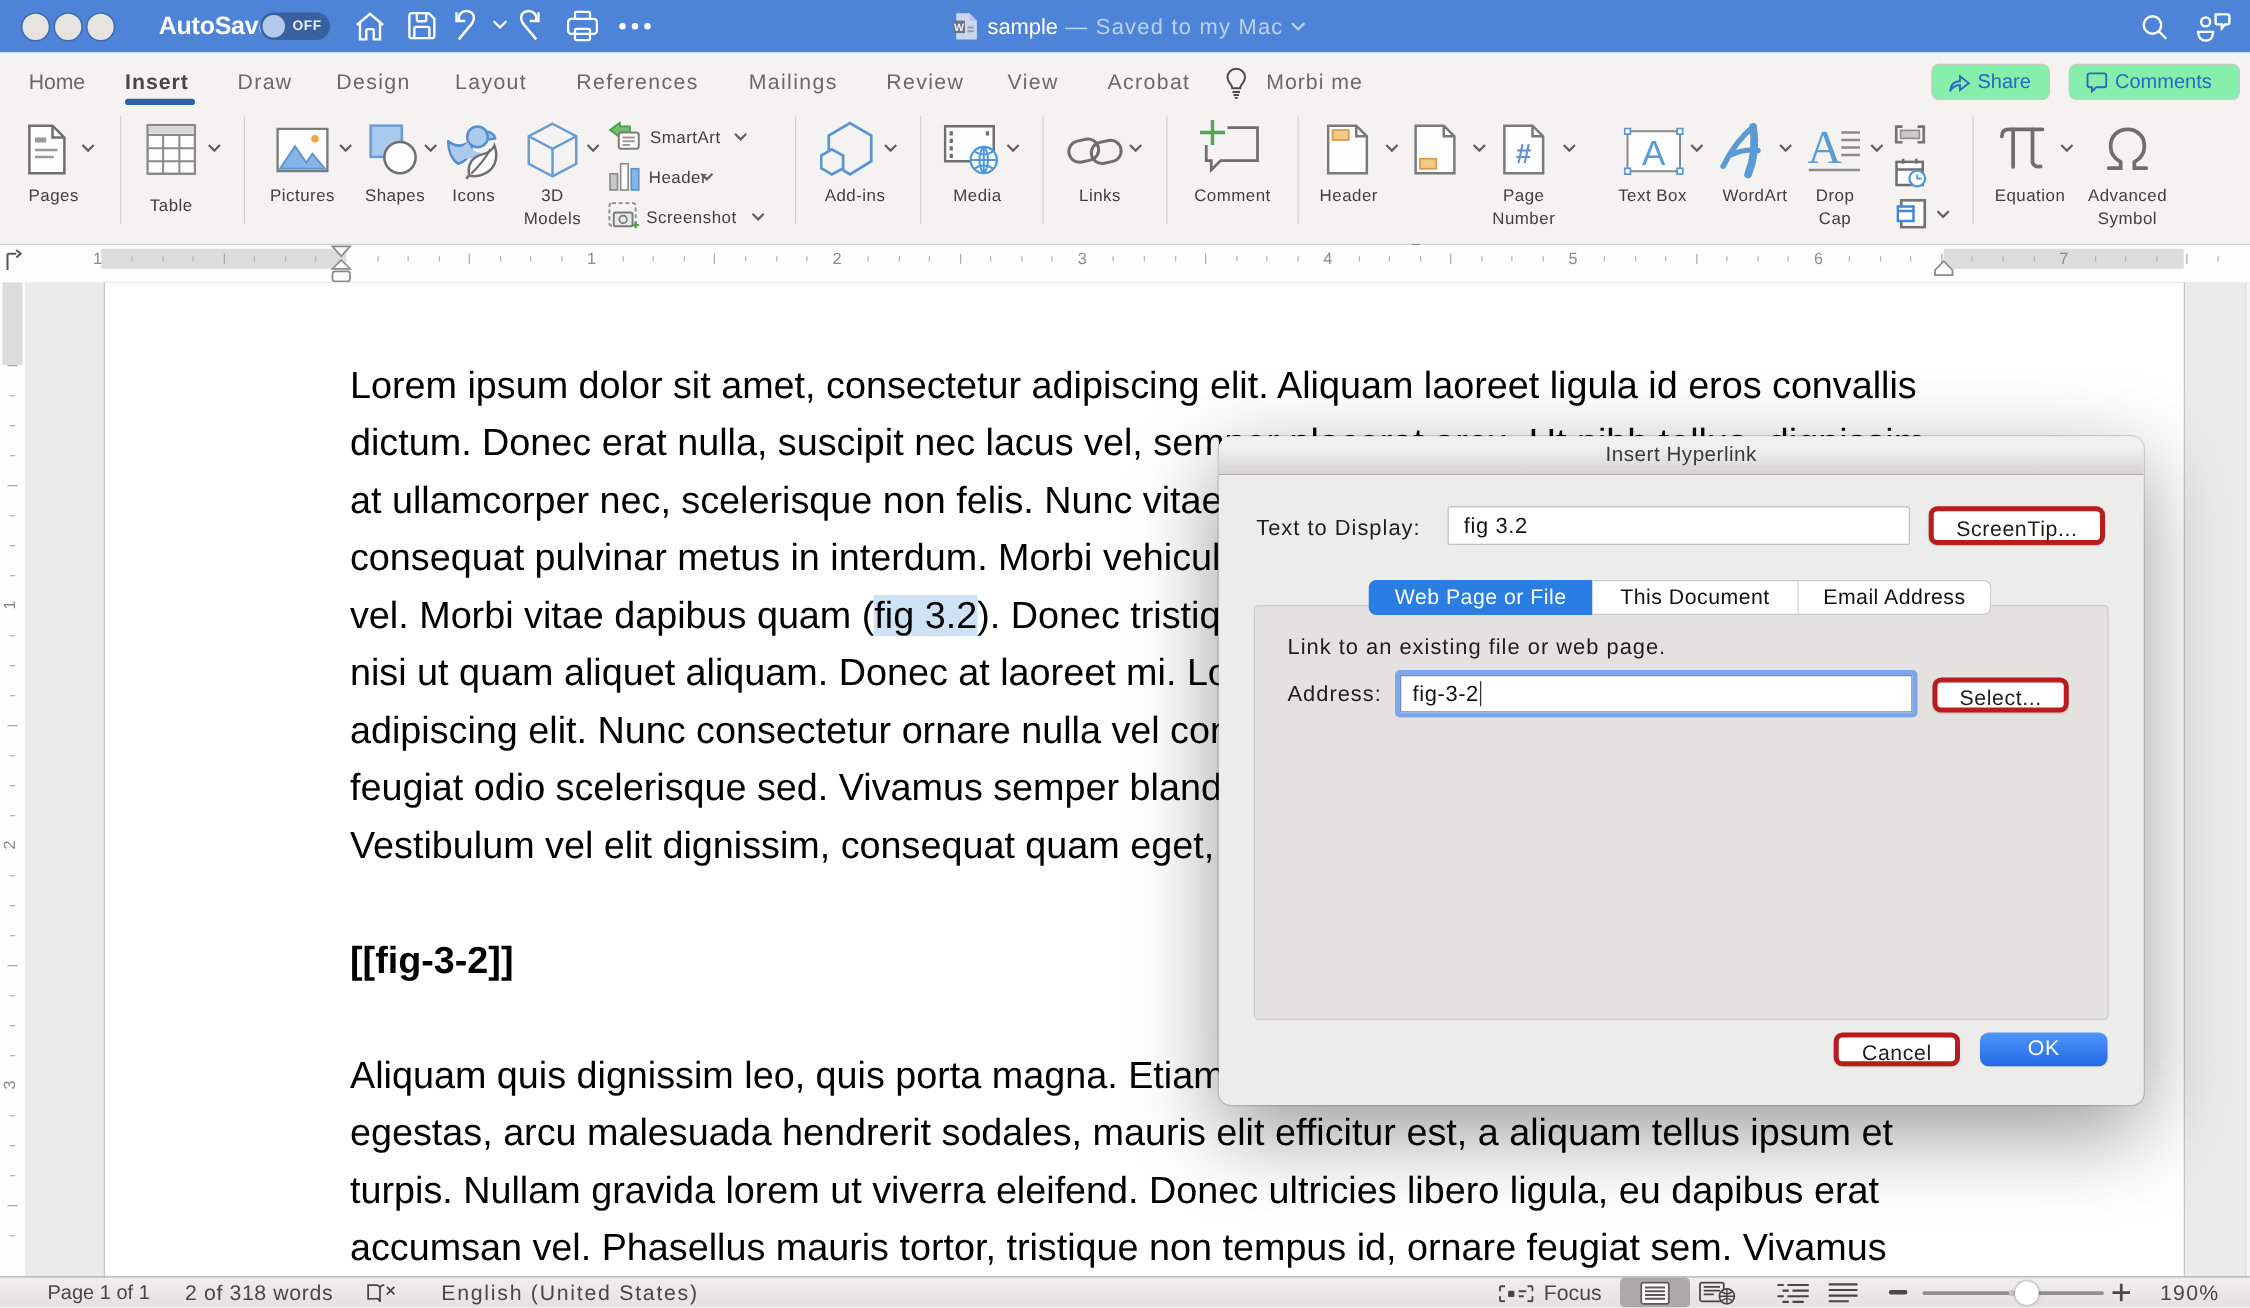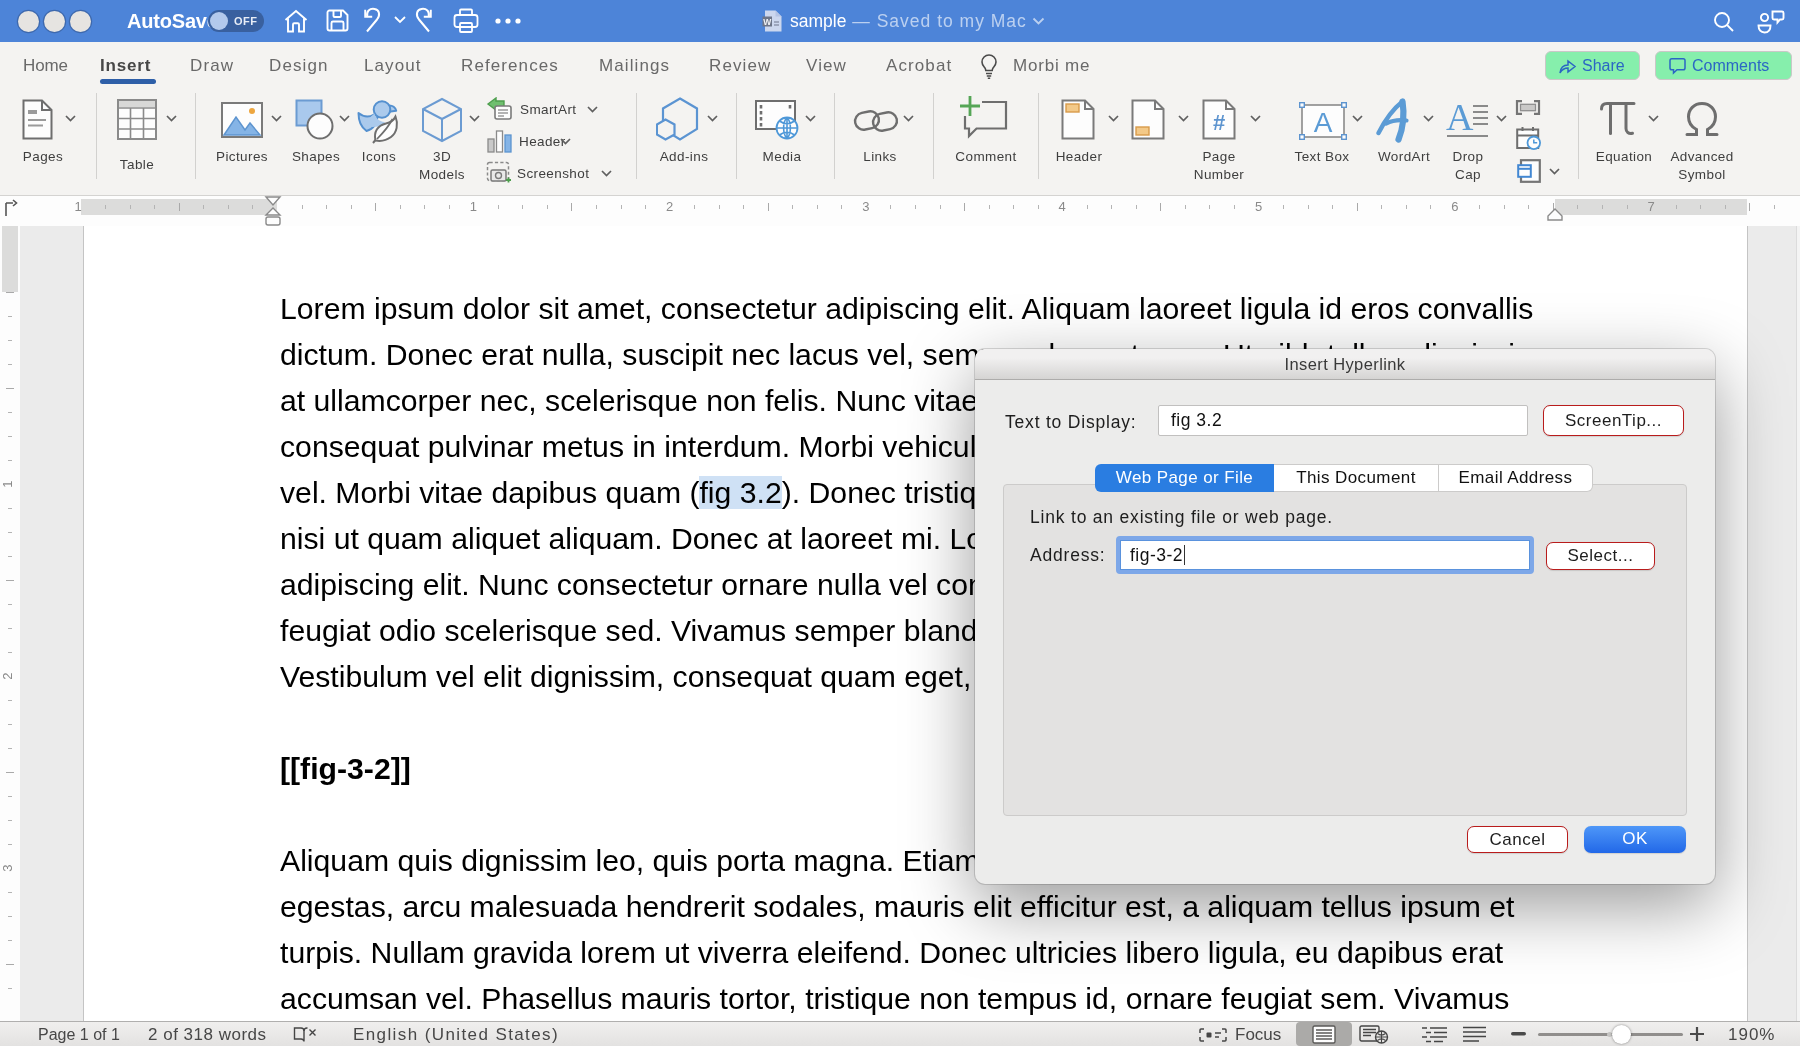--- a/index.html
+++ b/index.html
@@ -50,21 +50,21 @@
   .bold { font-weight:700; }
 
   
   #dialog { position:absolute; left:975px; top:349px; width:740px; height:535px; border-radius:10px;
             background:#ececeb; box-shadow:0 22px 70px rgba(0,0,0,.40), 0 0 0 1px rgba(0,0,0,.14); }
   #dtitle { position:absolute; left:0; top:0; width:740px; height:31px; border-radius:10px 10px 0 0;
             background:linear-gradient(#f1f0f0 30%, #d5d4d3); border-bottom:1px solid #adacab;
             text-align:center; line-height:31px; font-size:16.5px; color:#393939; letter-spacing:0.4px; }
   .dlabel { position:absolute; font-size:17.5px; color:#1d1d1d; letter-spacing:0.8px; }
   .dinput { position:absolute; background:#fff; border:1px solid #c1c0bf; font-size:17.5px; color:#111; letter-spacing:0.5px; }
-  .dbtn  { position:absolute; background:#fff; border:1px solid #b91c1c; border-radius:7px;
+  .dbtn  { position:absolute; background:#fff; border:4px solid #b91c1c; border-radius:7px;
            font-size:17px; color:#1d1d1d; text-align:center; letter-spacing:0.5px; box-shadow:0 .5px 1px rgba(0,0,0,.12); }
   #dpanel { position:absolute; left:28px; top:135px; width:684px; height:332px; background:#e3e2e1;
             border:1px solid #cccbca; border-radius:4px; }
   .dtab { position:absolute; top:115px; height:28px; font-size:17px; text-align:center; background:#fff;
           border:1px solid #cccbca; color:#111; letter-spacing:0.4px; }
 
   
   #statusbar { position:absolute; left:0; top:1021px; width:1800px; height:25px; background:linear-gradient(#f0efee,#e3e2e1);
                border-top:1px solid #b0afae; font-size:17px; color:#474747; }
   .sitem { position:absolute; top:0; line-height:25px; }

